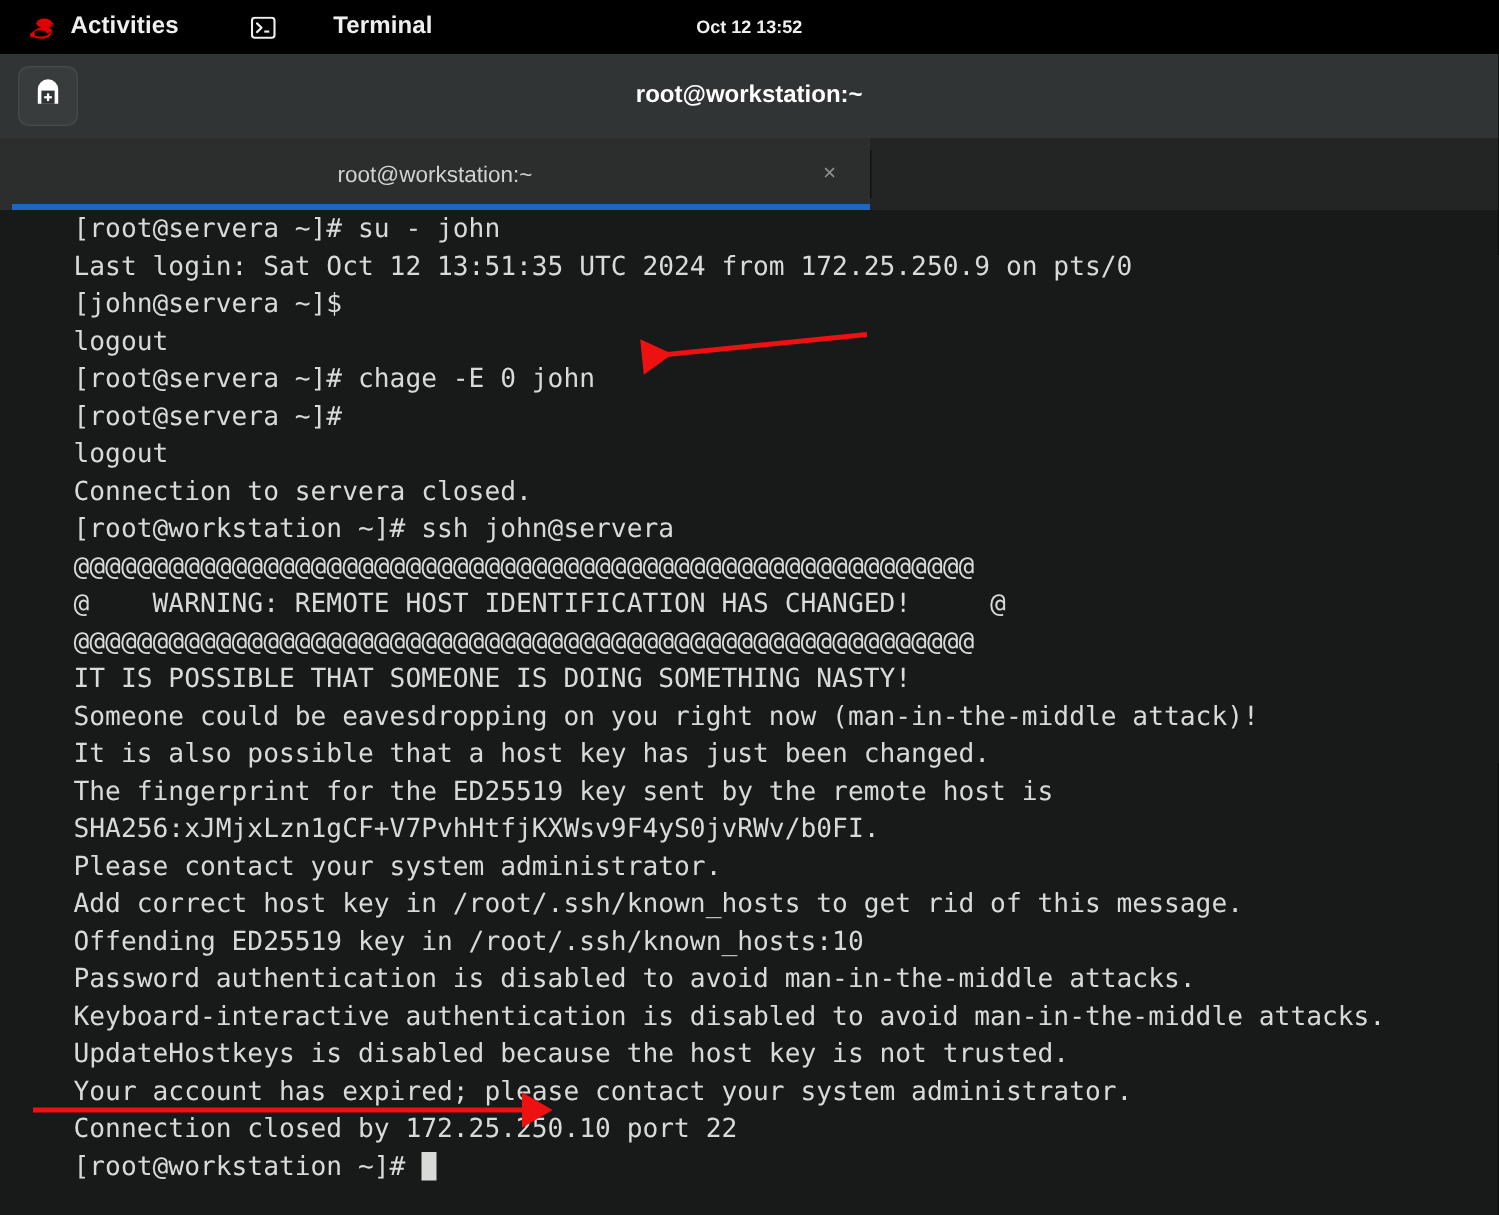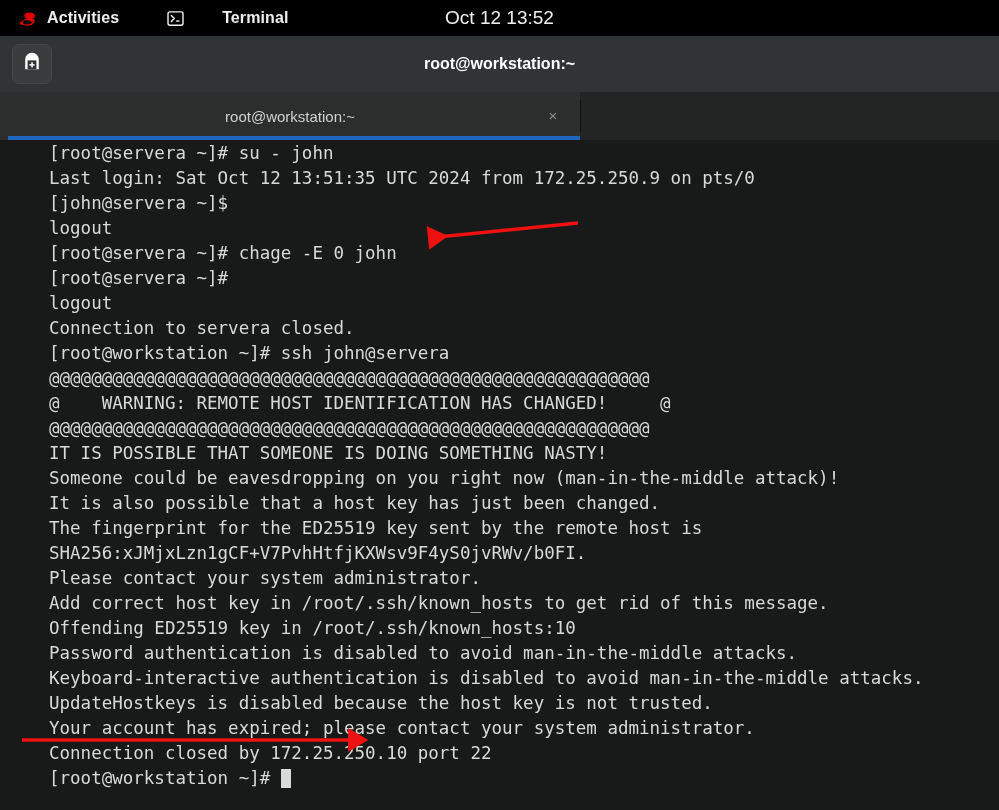--- a/index.html
+++ b/index.html
@@ -21,21 +21,21 @@
   }
   .tb-item { display: flex; align-items: center; gap: 8px; height: 36px; padding: 0 6px; }
   #activities-item { margin-left: 14px; }
   #terminal-item { margin-left: 36px; gap: 38px; }
   .tb-label { font-weight: 600; letter-spacing: .1px; font-size: 16px; color: #efefef; }
   .redhat-logo { width: 19px; height: 15px; display:block; }
   .term-ico { width: 17px; height: 15px; display:block; }
   #clock {
     position: absolute; left: 0; right: 0; top: 0; height: 36px;
     display: flex; align-items: center; justify-content: center;
-    font-size: 19px; font-weight: 400; color: #efefef; pointer-events: none;
+    font-size: 12px; font-weight: 700; color: #efefef; pointer-events: none;
   }
   #clock span { pointer-events: auto; }
 
   
   #window {
     position: absolute; left: 0; top: 36px; width: 999px; height: 774px;
     background: #1b1d1c;
     display: flex; flex-direction: column;
   }
   #headerbar {

